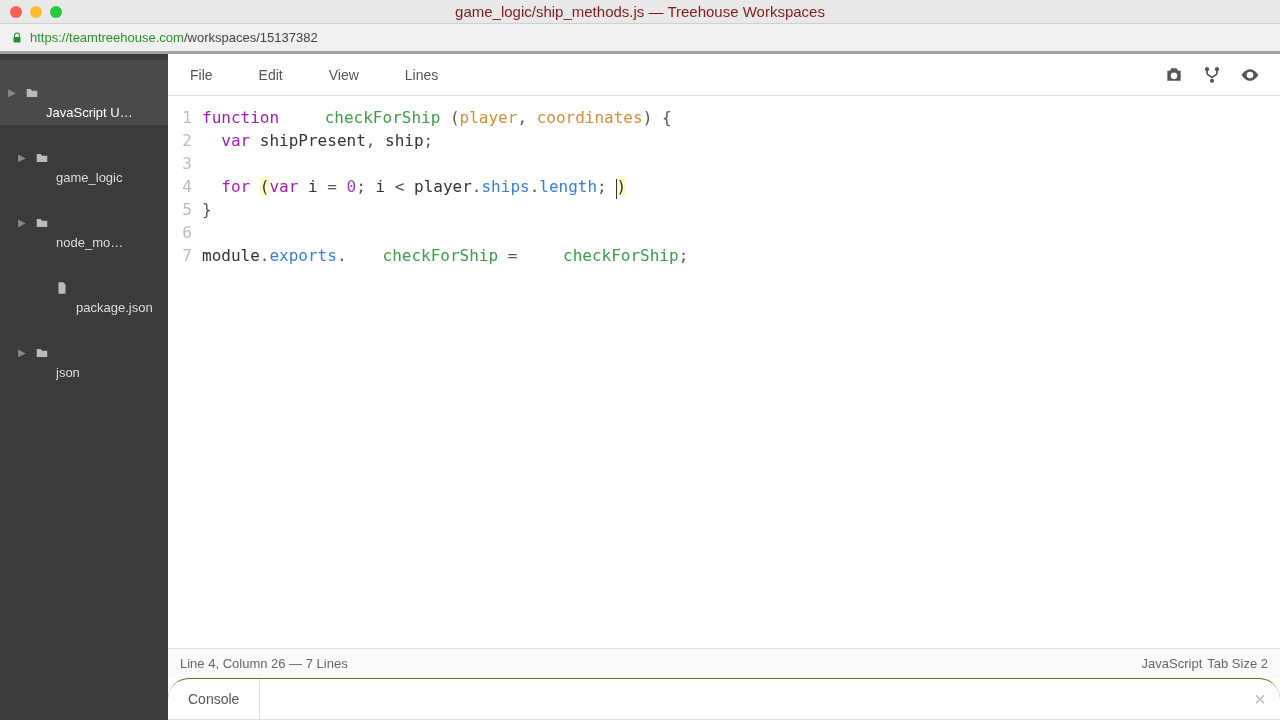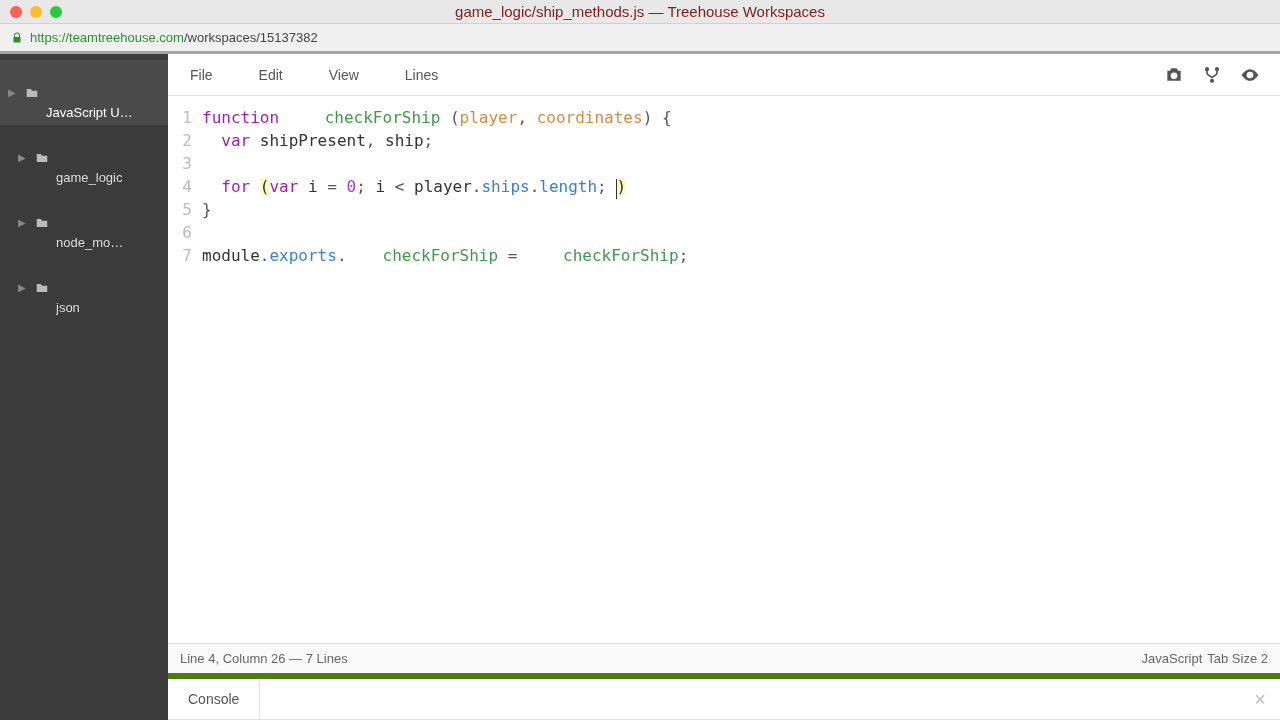--- a/index.html
+++ b/index.html
@@ -64,21 +64,21 @@
   .bracket-hl { background: #fffbc8; border-radius: 2px; }
   .cursor-slot { position: relative; }
   .text-cursor { position: absolute; width: 1px; height: 20px; background: #333; left: 0; top: 2px; animation: blink 1s step-end infinite; }
   @keyframes blink { 50% { opacity: 0; } }
   
   
   .statusbar { height: 30px; border-top: 1px solid #e0e0e0; display: flex; justify-content: space-between; align-items: center; padding: 0 12px; font-size: 13px; color: #666; background: #fafafa; }
   .status-right { display: flex; gap: 5px; }
   
   
-  .console-panel { border-top: 6px solid #4d7c0f; background: #fff; }
+  .console-panel { border-top: 1px solid #4d7c0f; background: #fff; border-radius: 29px; }
   .console-header { display: flex; align-items: center; justify-content: space-between; border-bottom: 1px solid #e0e0e0; }
   .console-tab { padding: 12px 20px; font-size: 14px; color: #555; font-weight: 500; border-right: 1px solid #e0e0e0; }
   .console-close { padding: 0 14px; color: #bbb; font-size: 20px; cursor: pointer; }
   .console-body { padding: 14px 18px; font-family: 'Menlo','Consolas',monospace; font-size: 16px; color: #333; }
   .prompt-host { color: #1a8f8f; font-weight: 600; }
   .prompt-path { color: #2a5fbb; font-weight: 600; }
   .prompt-dollar { color: #333; font-weight: 600; }
 </style>
 </head>
 <body>
@@ -125,20 +125,29 @@
         <span class="tree-label">game_logic</span>
       </div>
       <div class="tree-item level-1">
         <span class="chevron">▶</span>
         <span class="folder-icon">
           <svg viewBox="0 0 24 24" fill="#bbb">
             <path d="M3 5h7l2 3h9v11H3z"></path>
           </svg>
         </span>
         <span class="tree-label">node_mo…</span>
+      </div>
+      <div class="tree-item level-2">
+        <span class="chevron"></span>
+        <span class="file-icon">
+          <svg viewBox="0 0 24 24" fill="#bbb">
+            <path d="M6 2h8l4 4v16H6z"></path>
+          </svg>
+        </span>
+        <span class="tree-label">package.json</span>
       </div>
       <div class="tree-item level-1">
         <span class="chevron">▶</span>
         <span class="folder-icon">
           <svg viewBox="0 0 24 24" fill="#bbb">
             <path d="M3 5h7l2 3h9v11H3z"></path>
           </svg>
         </span>
         <span class="tree-label">json</span>
       </div>

